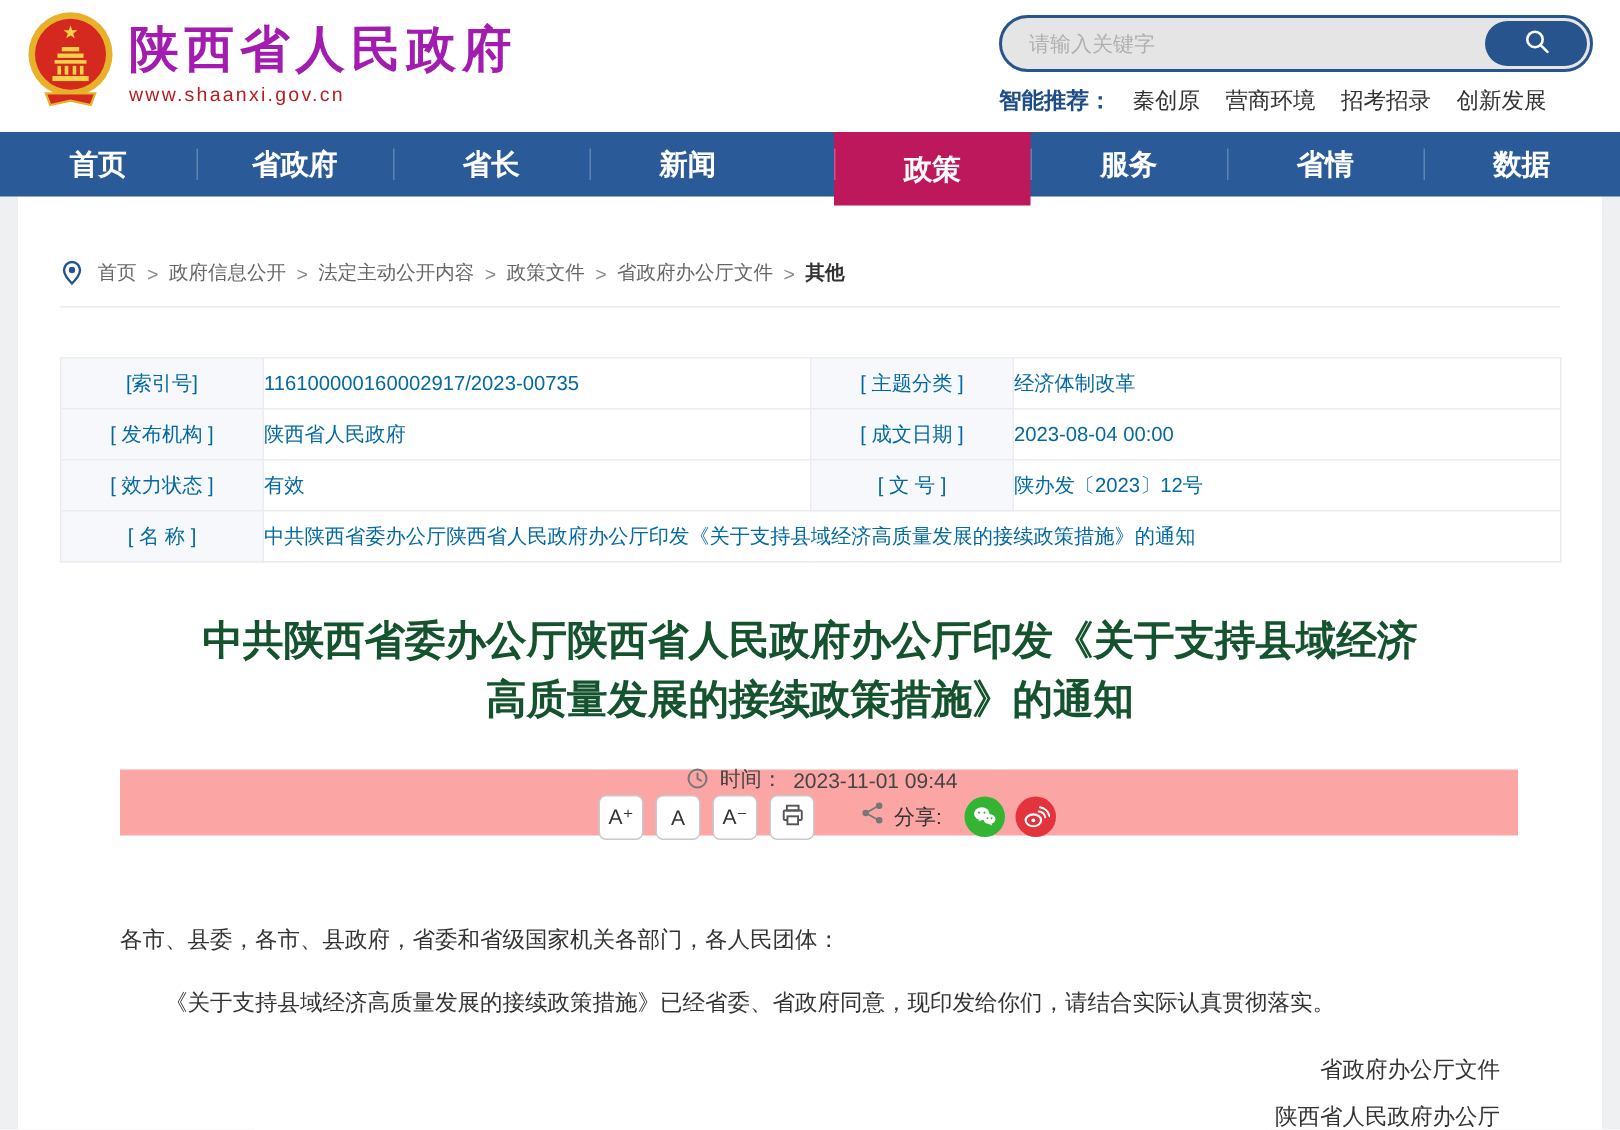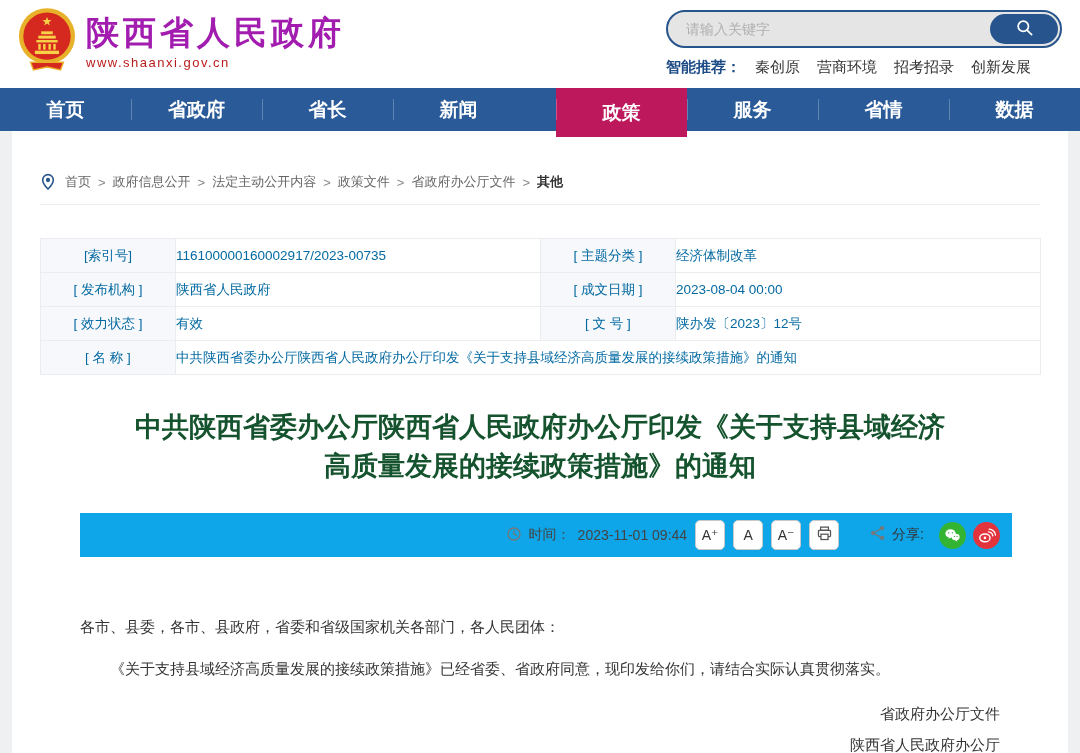--- a/index.html
+++ b/index.html
@@ -43,21 +43,21 @@
   .bc-divider { margin:13px 28px 0; border-top:1px solid #ececec; }
 
   .meta-table { margin:33px 28px 0; border-collapse:collapse; width:1000px; table-layout:fixed; font-size:13.5px; color:#0369a1; }
   .meta-table td { border:1px solid #eaecef; height:34px; padding:0; }
   .meta-label { background:#f6f8fb; text-align:center; }
   .meta-value { padding-left:20px; }
 
   .doc-title { margin:33px 60px 0; text-align:center; font-size:27px; color:#14532d; line-height:39px; font-weight:bold; }
   .doc-title span { display:block; }
 
-  .info-bar { margin:27px 56px 0 68px; height:44px; background:#0ea5e9; display:flex; align-items:center; justify-content:flex-end; padding:0 12px 0 15px; }
+  .info-bar { margin:27px 56px 0 68px; height:44px; background:#fca5a5; display:flex; align-items:center; justify-content:center; padding:0 12px 0 15px;flex-direction:column; }
   .info-left { display:flex; align-items:center; gap:7px; font-size:14px; color:#444; }
   .info-right { display:flex; align-items:center; }
   .sq-btn { width:30px; height:30px; background:#fff; border:1px solid #c9c9c9; border-radius:5px; font-size:14px; color:#333; cursor:pointer; display:flex; align-items:center; justify-content:center; margin-left:8px; padding:0; font-family:inherit; }
   .share-group { display:flex; align-items:center; margin-left:30px; }
   .share-label { font-size:14px; color:#333; margin:0 8px 0 5px; }
   .circle-icon { width:27px; height:27px; border-radius:50%; display:flex; align-items:center; justify-content:center; cursor:pointer; margin-left:7px; }
   .wechat { background:#33b433; }
   .weibo { background:#e3343e; }
 
   .article-body { margin:58px 68px 0; font-size:15px; color:#333; }

